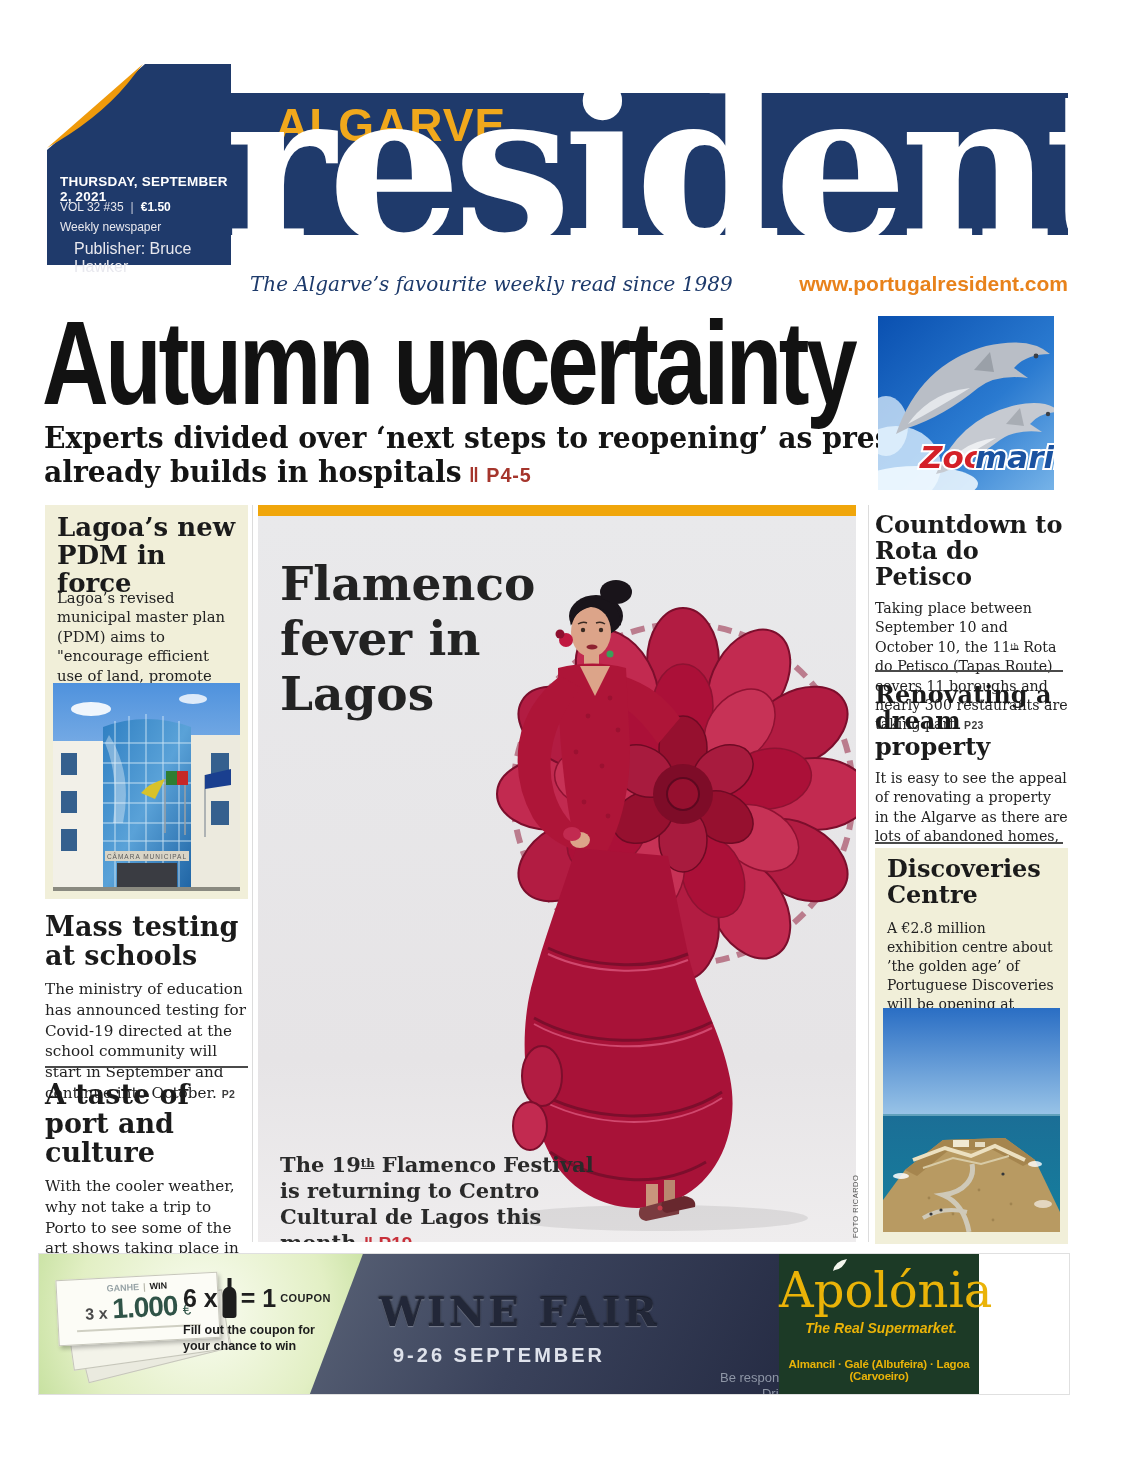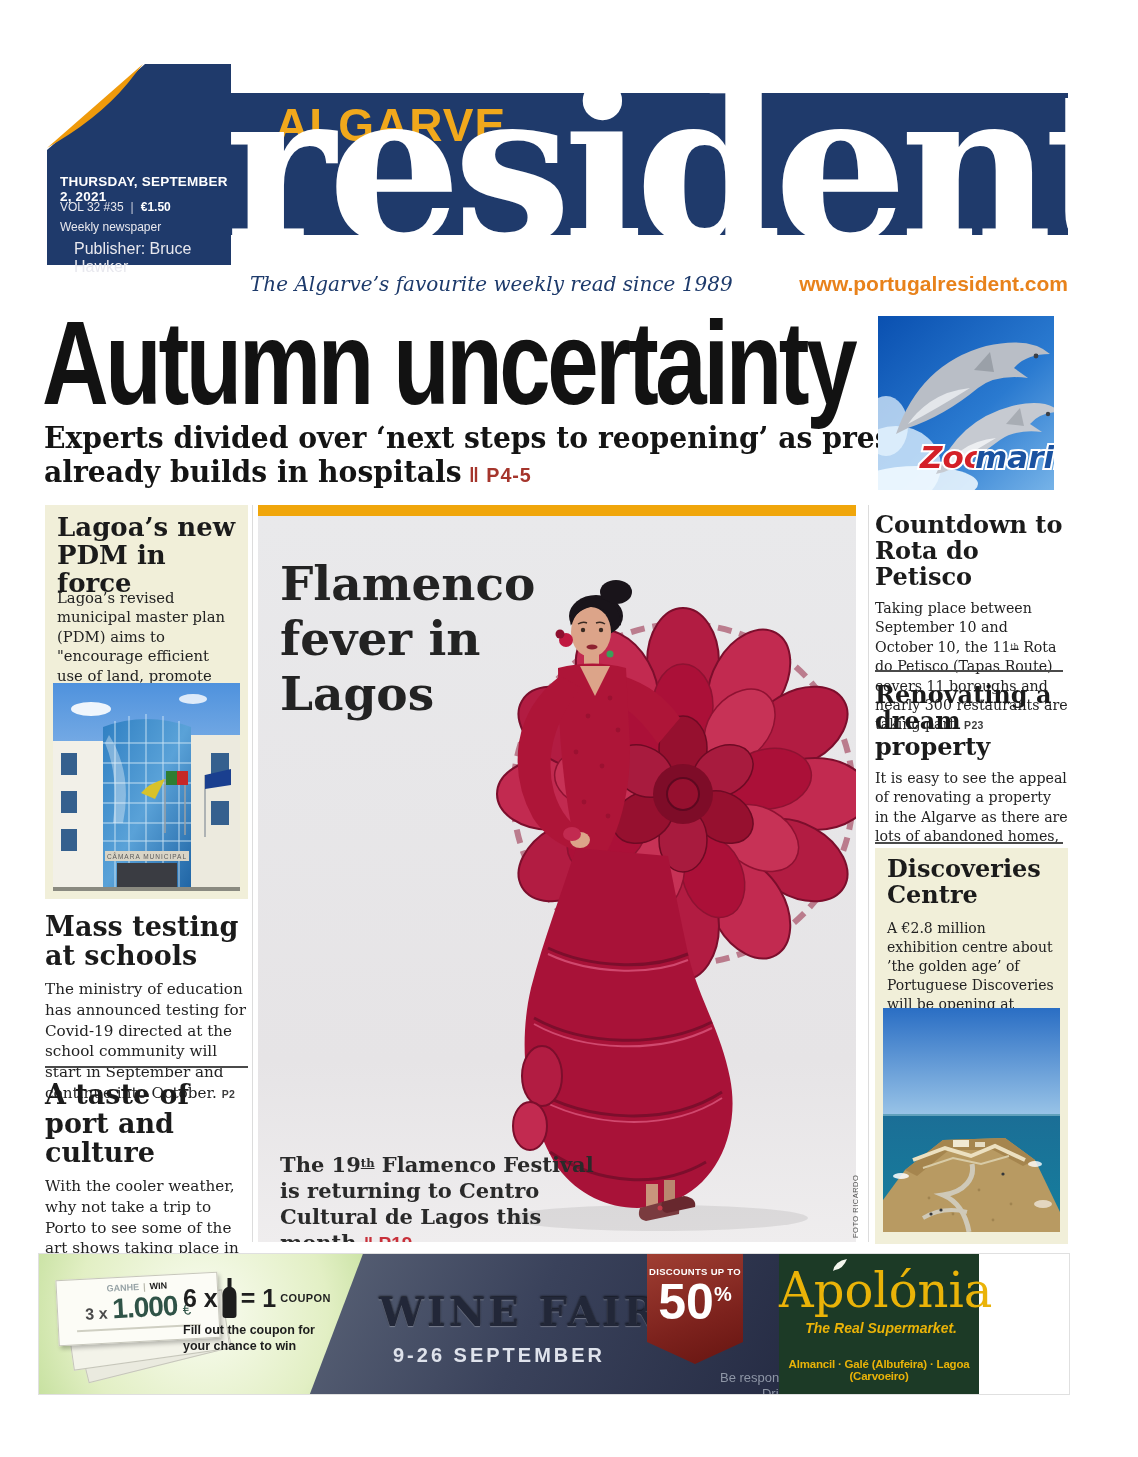--- a/index.html
+++ b/index.html
@@ -465,24 +465,20 @@
       <div class="fill">
         <div>Fill out the coupon for</div>
         <div>your chance to win</div>
       </div>
     </div>
 
     <div class="bnavy"></div>
     <div class="winefair">WINE FAIR</div>
     <div class="winedates">9-26 SEPTEMBER</div>
 
-    <div class="ribbon">
-      <div class="rib-label">DISCOUNTS UP TO</div>
-      <div class="rib-num"><span>50</span><span class="rib-pct">%</span></div>
-    </div>
 
     <div class="resp">
       <div>Be responsible</div>
       <div>Drink in moderation</div>
     </div>
 
     <div class="apolonia">
       <svg style="position:absolute;left:52px;top:4px;" width="18" height="14" viewBox="0 0 18 14">
         <path d="M2,13 Q4,3 16,1 Q12,11 4,12 Z" fill="#f4f6ee"></path>
       </svg>

